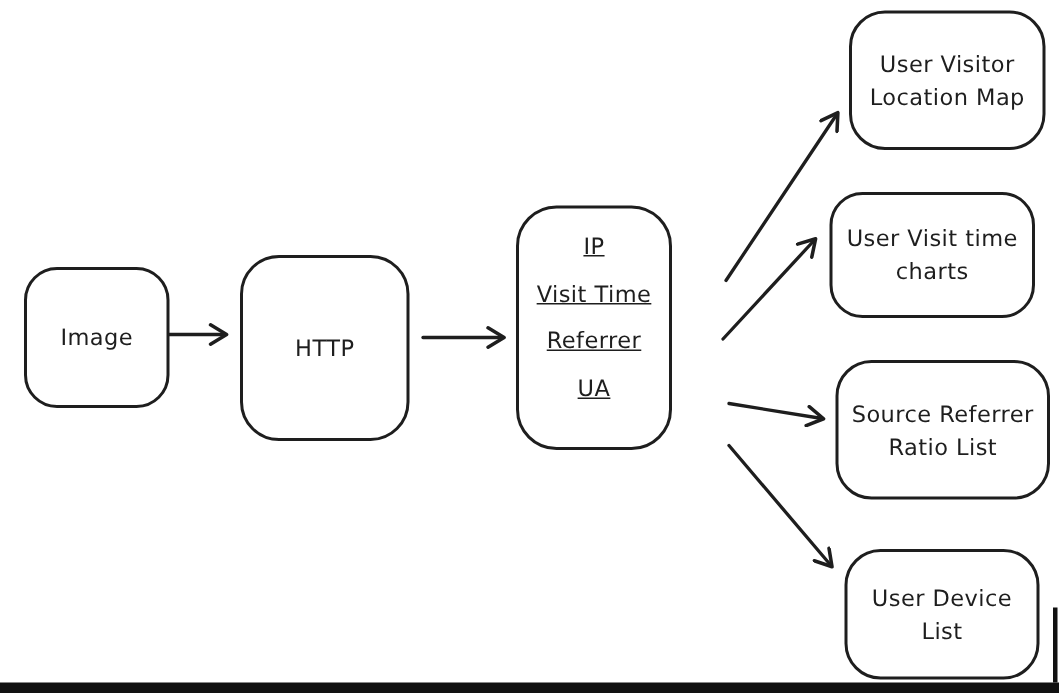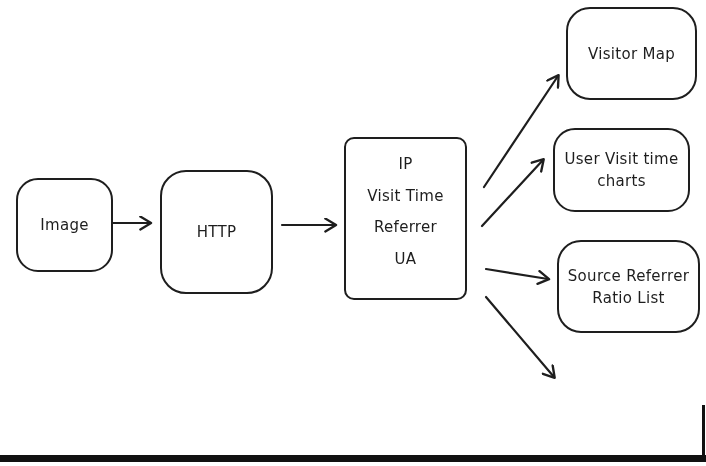--- a/index.html
+++ b/index.html
@@ -36,22 +36,22 @@
     justify-content: center;
     text-align: center;
     font-size: 15px;
     line-height: 22px;
     letter-spacing: 0.3px;
     color: var(--stroke);
   }
   
   #node-image            { left: 16px;   top: 178px; width: 97px;  height: 94px;  border-radius: 22px; }
   #node-http-request     { left: 160px; top: 170px; width: 113px; height: 124px; border-radius: 26px; }
-  #node-request-data     { left: 344px; top: 137px; width: 123px; height: 163px; border-radius: 10px;
-                           justify-content: space-evenly; padding: 4px 0 18px 0; }
+  #node-request-data     { left: 344px; top: 137px; width: 104px; height: 163px; border-radius: 27px;
+                           justify-content: space-evenly; padding: 4px 0 18px 0; text-decoration: underline; }
   #node-location-map     { left: 566px; top: 7px;   width: 131px; height: 93px;  border-radius: 24px; }
   #node-visit-time-charts{ left: 553px; top: 128px; width: 137px; height: 84px;  border-radius: 22px; text-align: center; }
   #node-referrer-ratio   { left: 557px; top: 240px; width: 143px; height: 93px;  border-radius: 24px; text-align: center; }
   #node-device-list      { left: 563px; top: 366px; width: 130px; height: 87px;  border-radius: 24px; }
 
   .bottom-bar {
     position: absolute;
     left: 0;
     top: 455px;
     width: 706px;
@@ -95,30 +95,35 @@
   </div>
 
   <div class="node" id="node-request-data">
     <span class="line">IP</span>
     <span class="line">Visit Time</span>
     <span class="line">Referrer</span>
     <span class="line">UA</span>
   </div>
 
   <div class="node" id="node-location-map">
-    <span class="line">Visitor Map</span>
+    <span class="line">User Visitor</span>
+    <span class="line">Location Map</span>
   </div>
 
   <div class="node" id="node-visit-time-charts">
     <span class="line">User Visit time</span>
     <span class="line">charts</span>
   </div>
 
   <div class="node" id="node-referrer-ratio">
     <span class="line">Source Referrer</span>
     <span class="line">Ratio List</span>
   </div>
 
+  <div class="node" id="node-device-list">
+    <span class="line">User Device</span>
+    <span class="line">List</span>
+  </div>
 
   <div class="bottom-bar"></div>
   <div class="right-edge-mark"></div>
 
 </div>
 
 </body></html>

